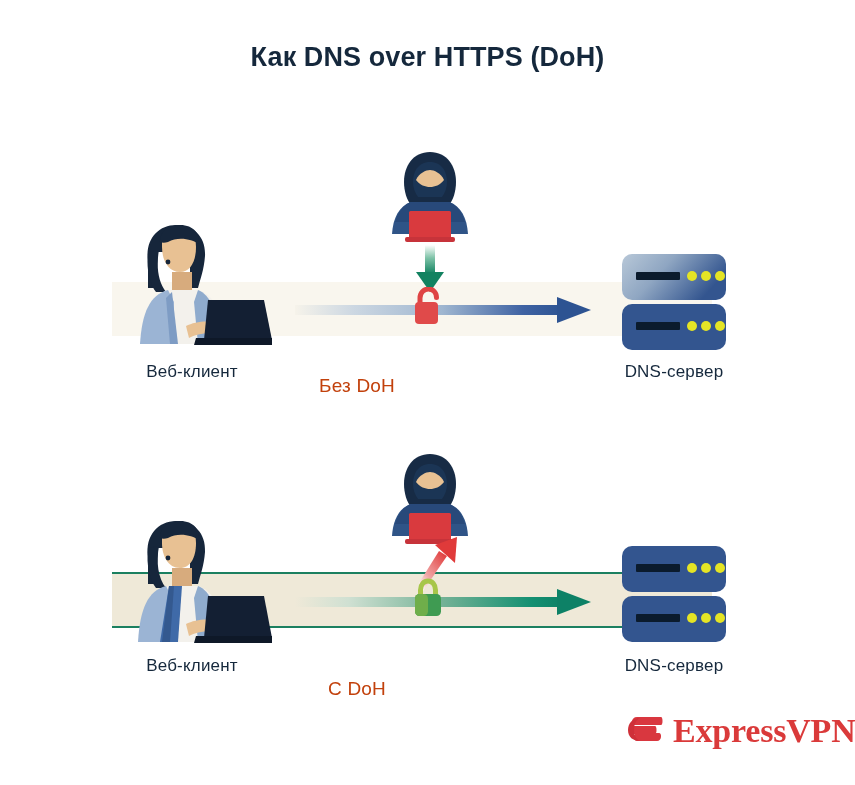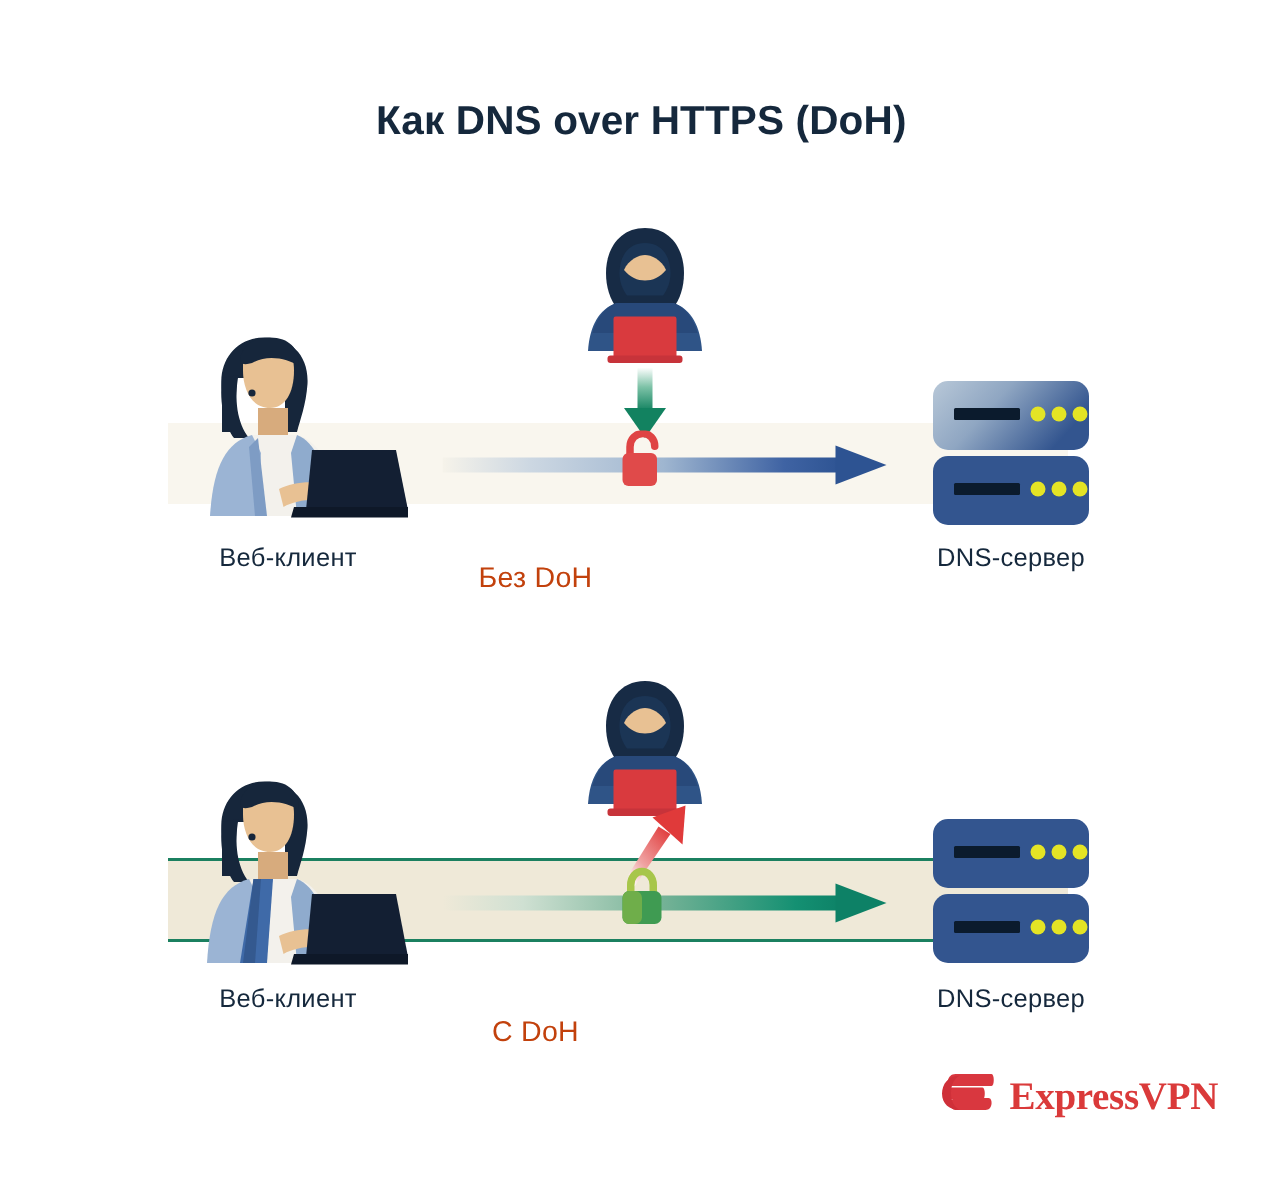--- a/index.html
+++ b/index.html
@@ -22,21 +22,21 @@
     left: 0;
     top: 38px;
     width: 855px;
     text-align: center;
     font-size: 27px;
     font-weight: 700;
     line-height: 1.42;
     color: #15283c;
     letter-spacing: 0.1px;
   }
-  .title .line { display: block; margin-top: 23px; }
+  .title .line { display: block; }
 
   
   .panel { position: absolute; left: 0; width: 855px; padding-left: 44px; }
   #panel-top    { top: 140px; height: 270px; }
   #panel-bottom { top: 440px; height: 270px; }
 
   
   .caption {
     position: absolute;
     text-align: center;
@@ -84,21 +84,21 @@
   .brand {
     position: absolute;
     left: 628px;
     top: 712px;
     display: flex;
     align-items: center;
     gap: 9px;
   }
   .brand-text {
     font-family: "Liberation Serif", serif;
-    font-size: 26px;
+    font-size: 34px;
     font-weight: 700;
     color: #da3a3a;
     letter-spacing: -0.2px;
     text-align: right;
   }
 </style>
 </head>
 <body>
 
 <div class="title">

